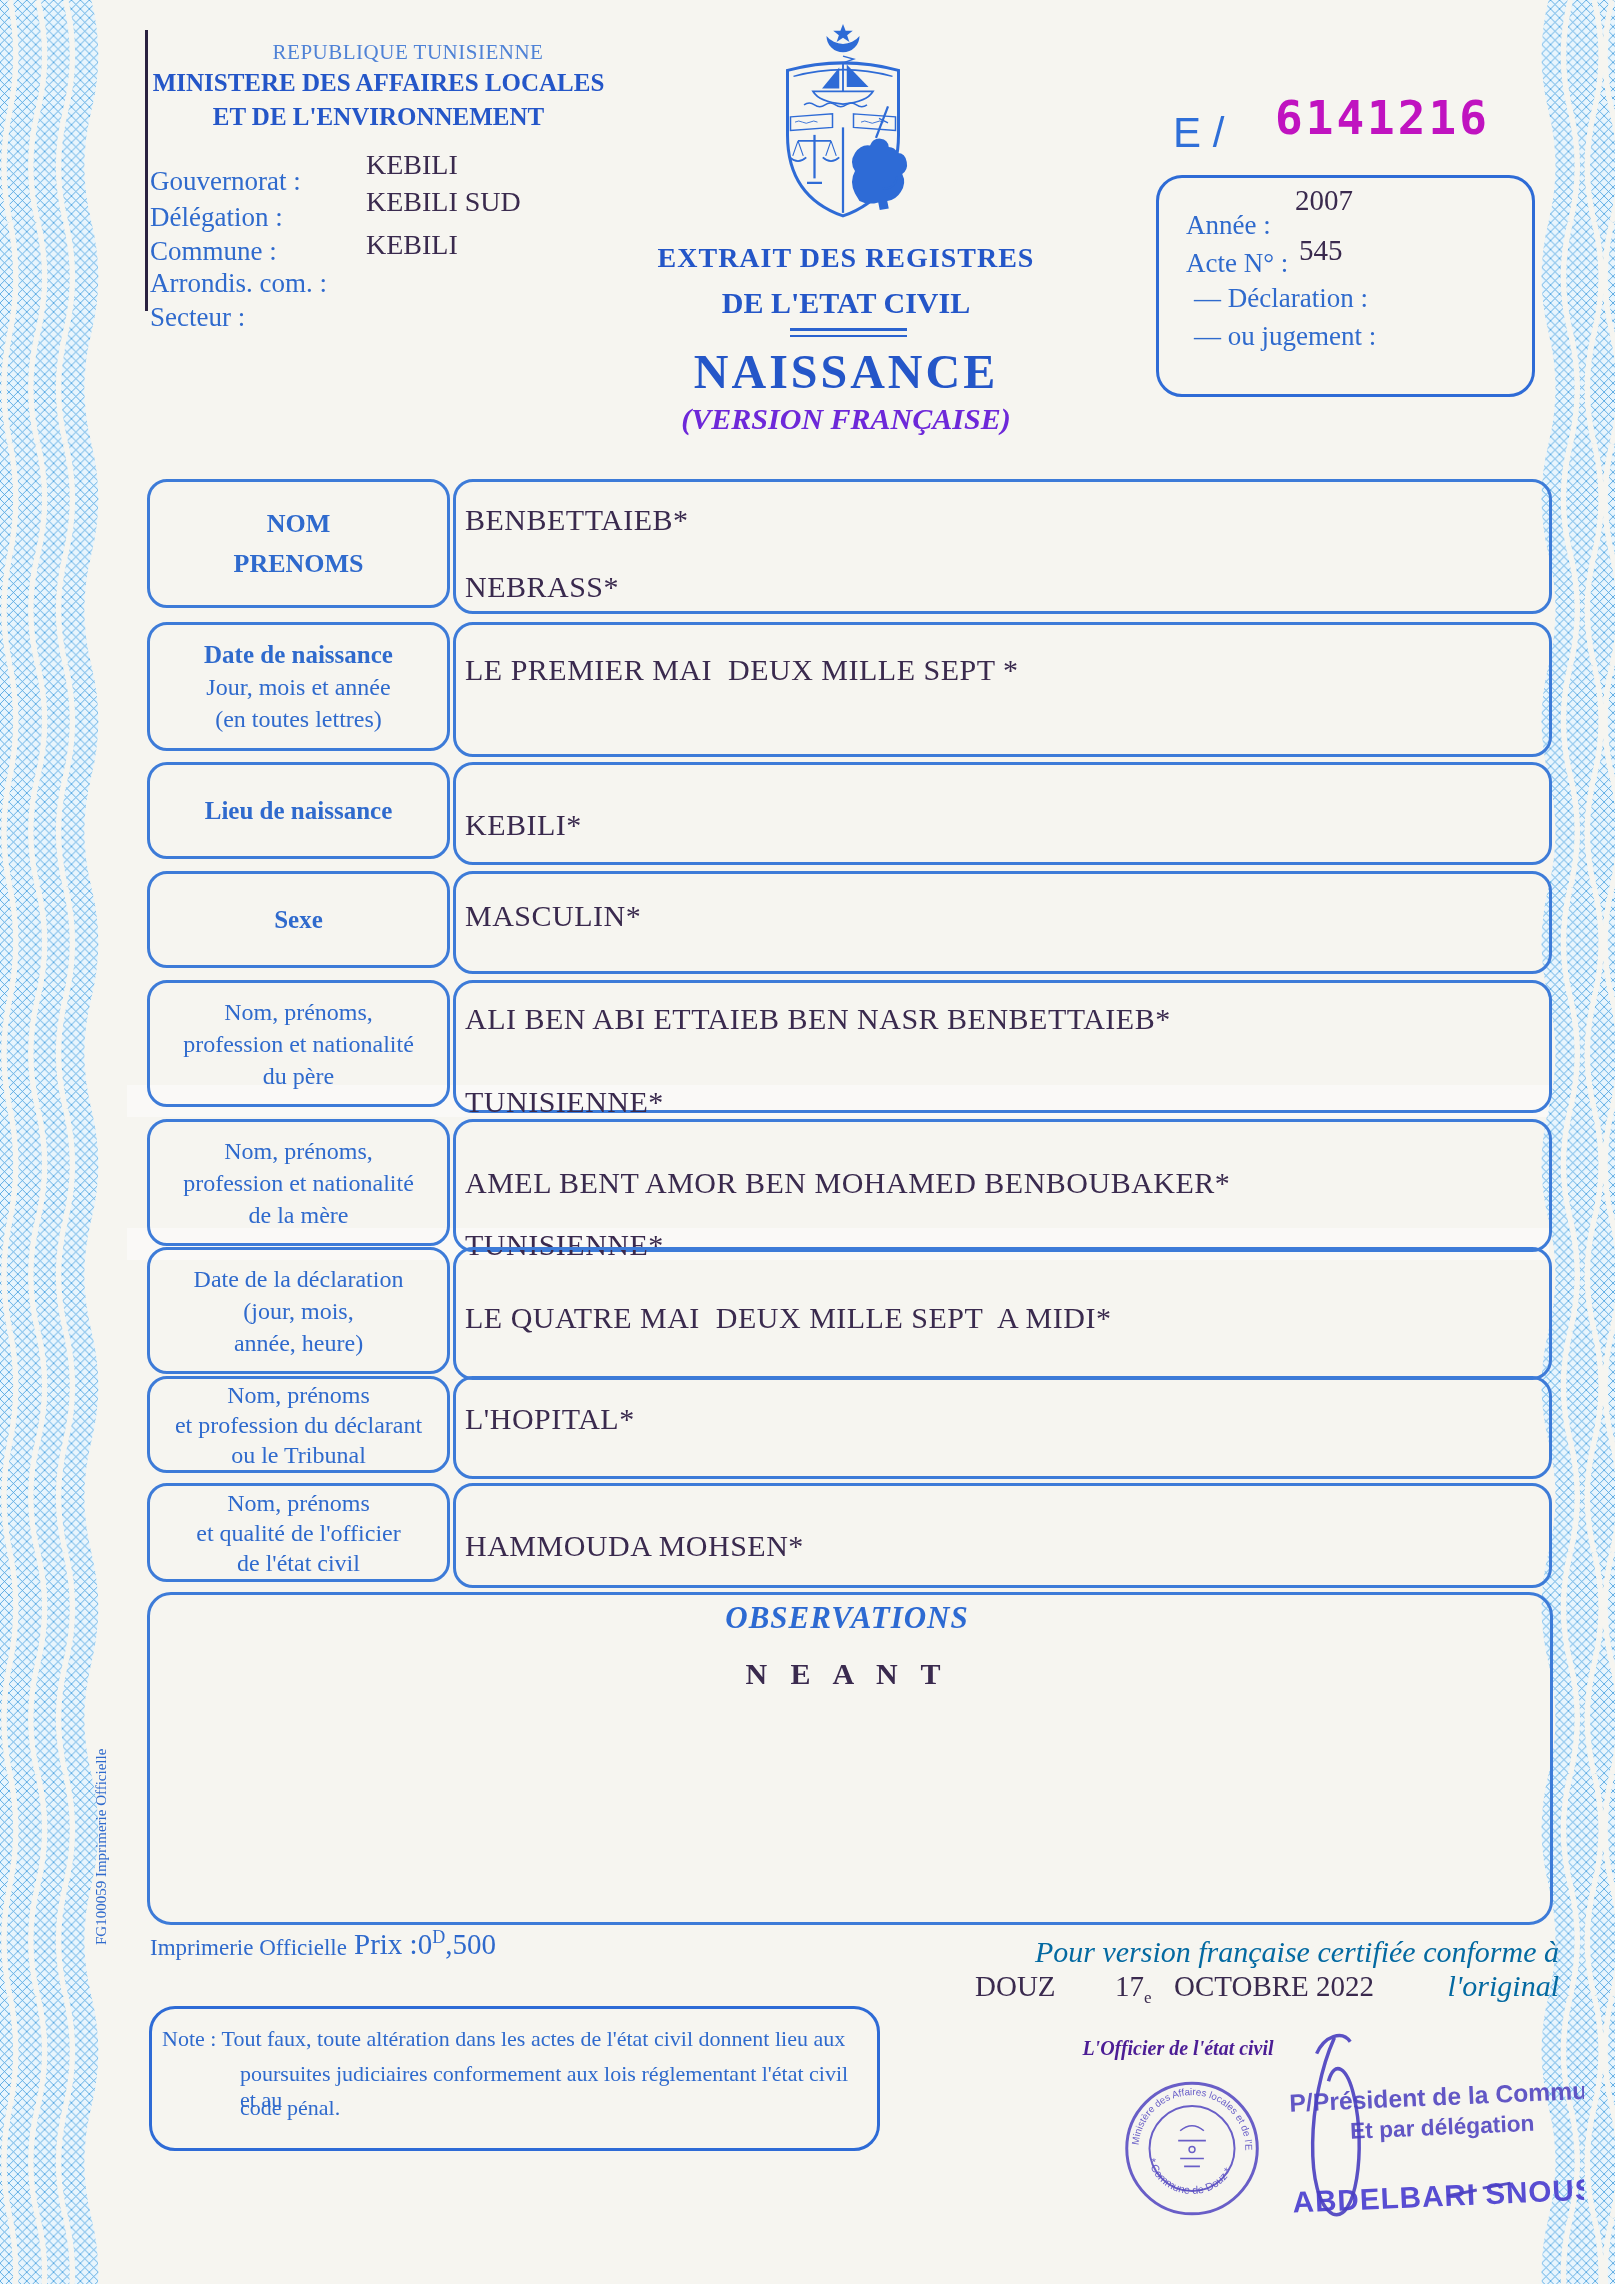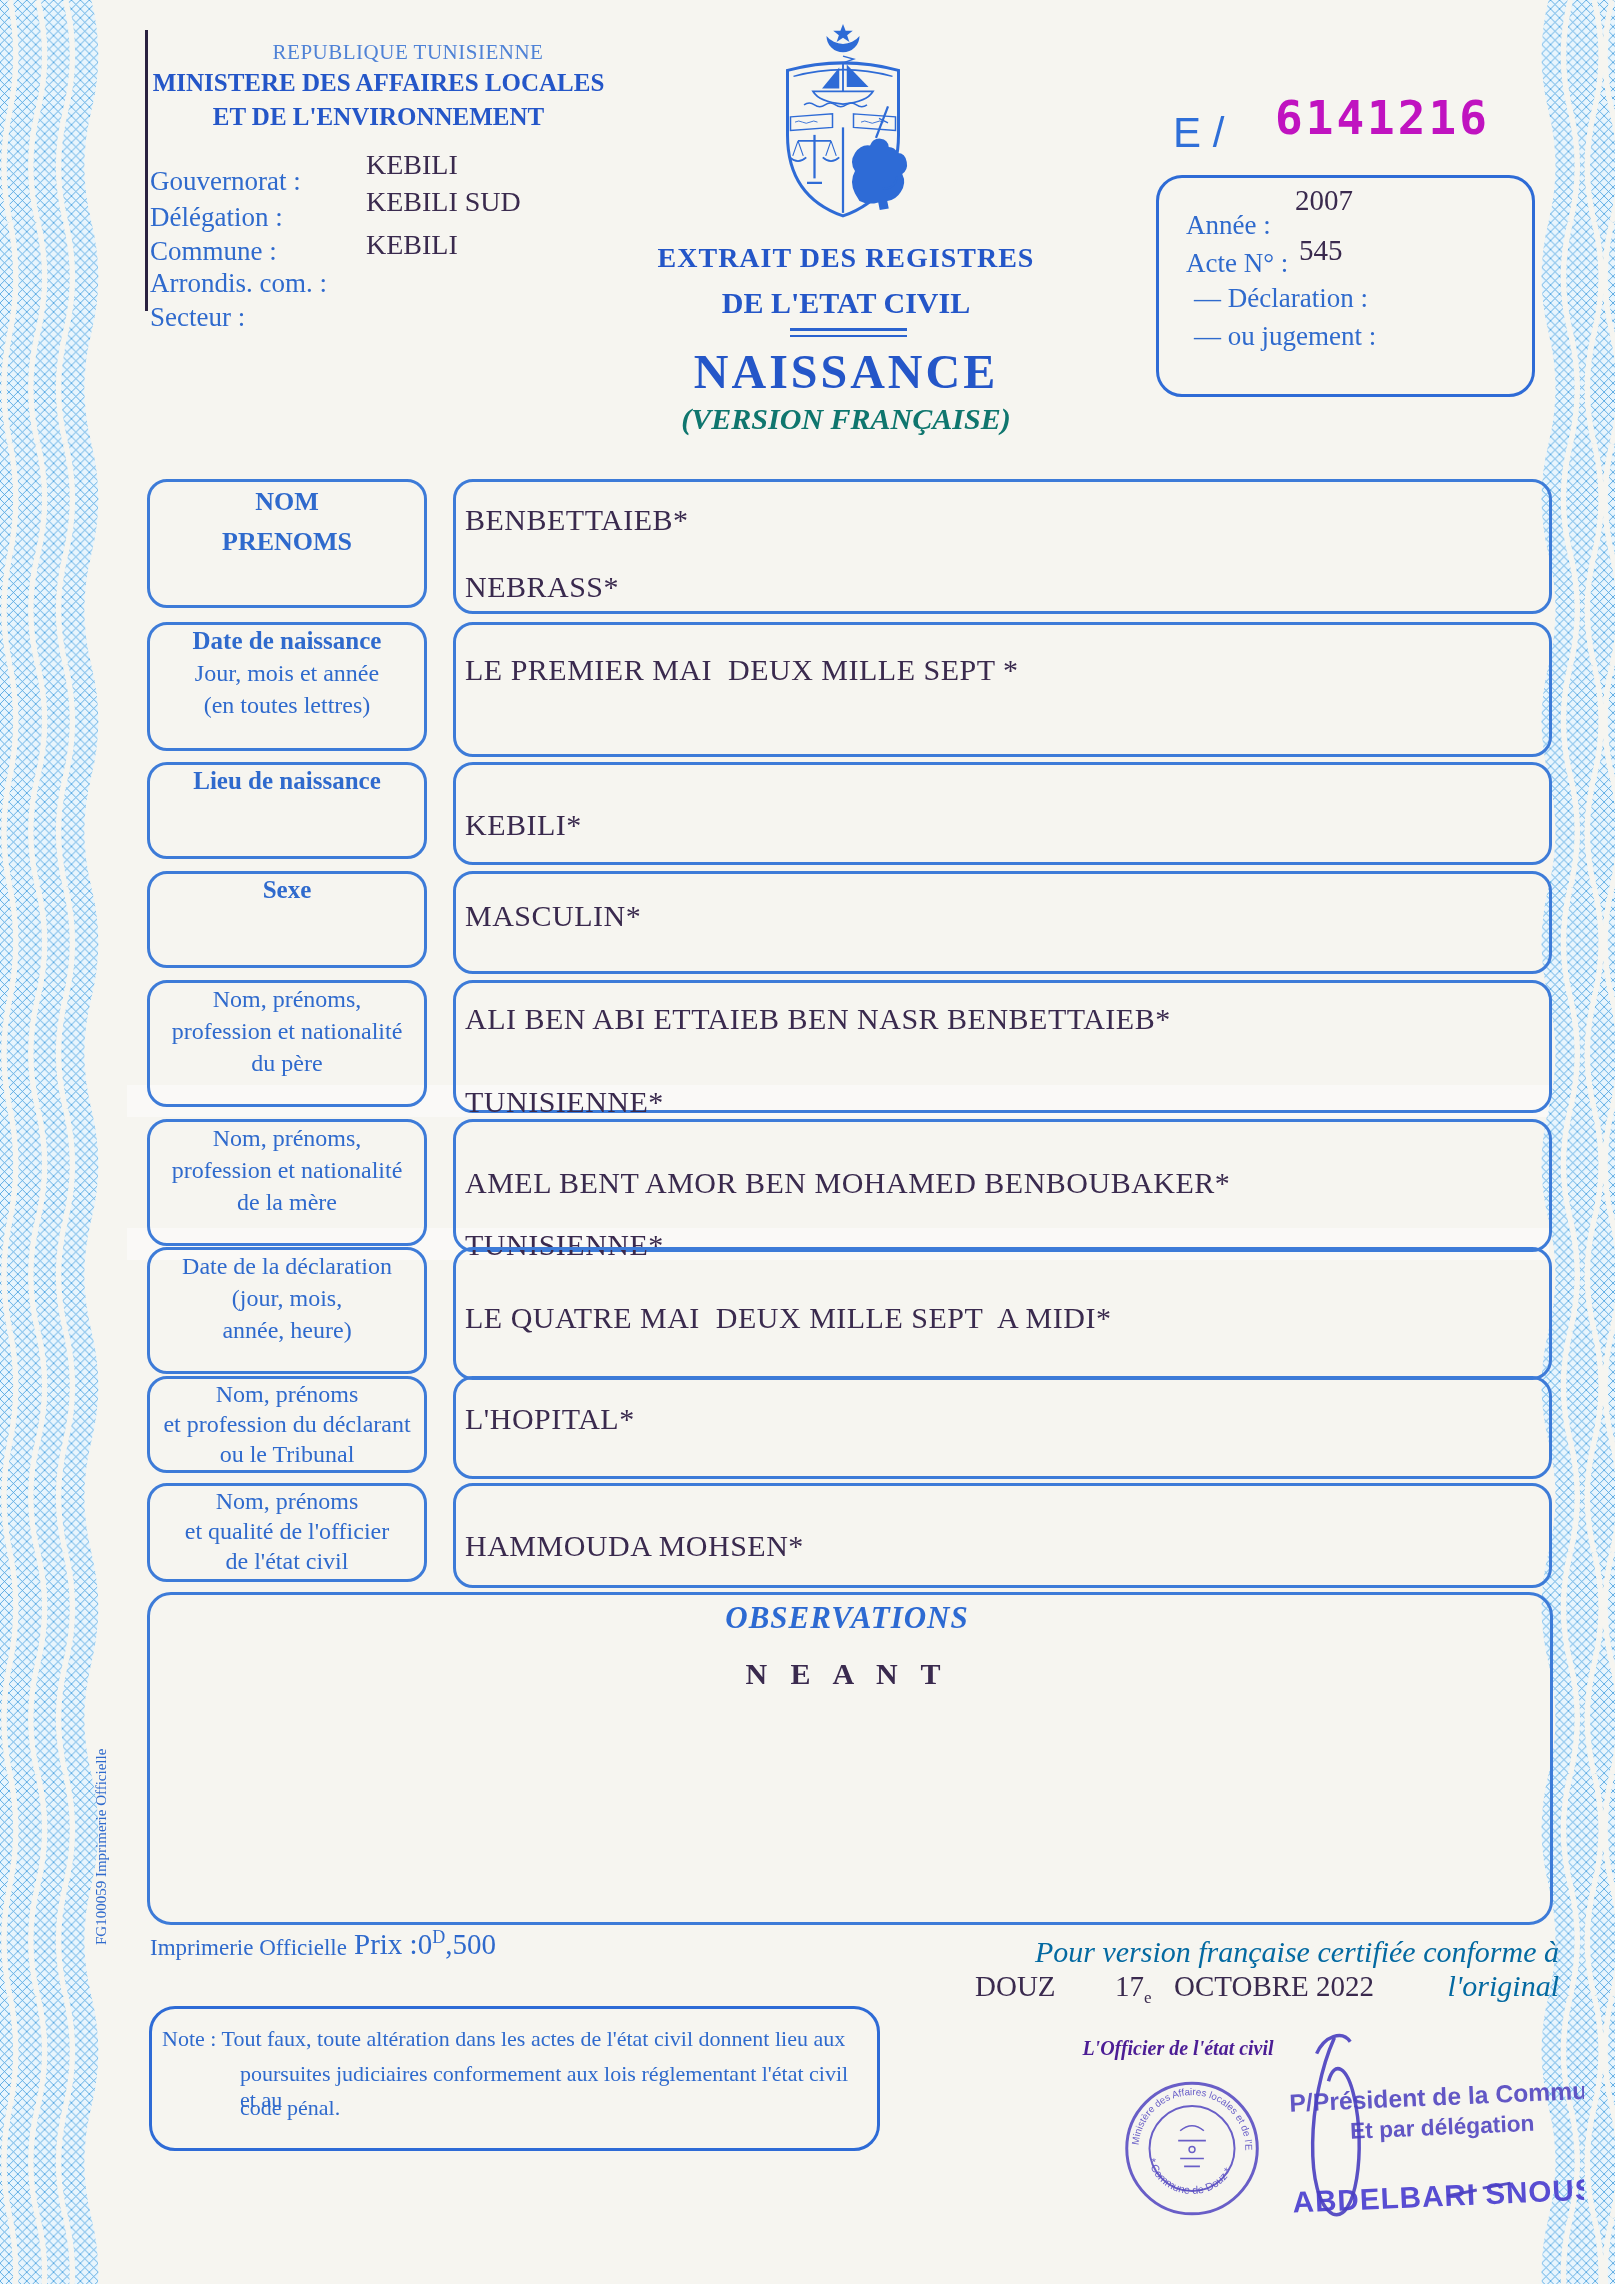--- a/index.html
+++ b/index.html
@@ -9,21 +9,21 @@
   .c{text-align:center;}
   .r{text-align:right;}
   .b{font-weight:bold;}
   .i{font-style:italic;}
   .blue{color:#2f6acd;}
   .tblue{color:#2456c8;}
   .dark{color:#3a2a4e;}
   .sans{font-family:"Liberation Sans",sans-serif;}
   .mono{font-family:"DejaVu Sans Mono",monospace;}
   .box{position:absolute;border:3px solid #3d7bd8;border-radius:20px;}
-  .lbox{left:147px;width:280px;display:flex;flex-direction:column;justify-content:flex-start;
+  .lbox{left:147px;width:303px;display:flex;flex-direction:column;justify-content:center;
         text-align:center;color:#2f6acd;font-size:24px;line-height:32px;padding:0 4px;box-sizing:border-box;}
   .vbox{left:453px;width:1093px;}
   .val{position:absolute;font-size:30px;color:#3a2a4e;letter-spacing:0.5px;white-space:pre;}
   .crease{position:absolute;left:127px;width:1422px;height:32px;background:rgba(255,255,255,.45);}
   .adminlbl{position:absolute;left:150px;font-size:27px;color:#2f6acd;}
   .adminval{position:absolute;left:366px;font-size:28px;color:#3a2a4e;}
   sup.d{font-size:18px;}
   sub.e{font-size:17px;}
 </style>
 </head>
@@ -120,21 +120,21 @@
       <path d="M148 136 L160 142" stroke-width="2"></path>
       <path d="M116 236 q-8 -16 0 -30 q-8 -12 0 -24 q8 -12 20 -10 q4 -10 14 -9 q10 1 11 11 q8 0 12 8 q10 0 12 12 q2 10 -6 16 q6 12 -2 24 q-6 10 -18 12 l2 10 l-12 2 l-2 -10 q-14 4 -25 -2 Z" fill="#2e6bd6" stroke="none"></path>
       <path d="M152 230 q18 0 20 -16" stroke-width="2.5"></path>
     </g>
   </svg>
 
   <div class="abs c b tblue" style="left:450px;top:242px;width:792px;font-size:28px;letter-spacing:1px">EXTRAIT DES REGISTRES</div>
   <div class="abs c b tblue" style="left:450px;top:286px;width:792px;font-size:30px">DE L'ETAT CIVIL</div>
   <div class="abs" style="left:790px;top:328px;width:117px;height:4px;border-top:3.5px solid #2b63cf;border-bottom:2px solid #2b63cf"></div>
   <div class="abs c b tblue" style="left:450px;top:344px;width:792px;font-size:48px;letter-spacing:3px">NAISSANCE</div>
-  <div class="abs c b i" style="left:450px;top:402px;width:792px;font-size:30px;color:#0f766e">(VERSION FRANÇAISE)</div>
+  <div class="abs c b i" style="left:450px;top:402px;width:792px;font-size:30px;color:#6d28d9">(VERSION FRANÇAISE)</div>
 
   <div class="abs sans" style="left:1173px;top:109px;font-size:42px;color:#2f6fd8">E /</div>
   <div class="abs mono b" style="left:1275px;top:91px;font-size:46px;color:#c013c0;letter-spacing:3px">6141216</div>
 
   <div class="box" style="left:1156px;top:175px;width:373px;height:216px;border-radius:26px;border-color:#2e6bd6"></div>
   <div class="abs blue" style="left:1186px;top:210px;font-size:27px">Année :</div>
   <div class="abs dark" style="left:1295px;top:184px;font-size:29px">2007</div>
   <div class="abs blue" style="left:1186px;top:248px;font-size:27px">Acte N° :</div>
   <div class="abs dark" style="left:1299px;top:234px;font-size:29px">545</div>
   <div class="abs blue" style="left:1194px;top:283px;font-size:27px">— Déclaration :</div>

